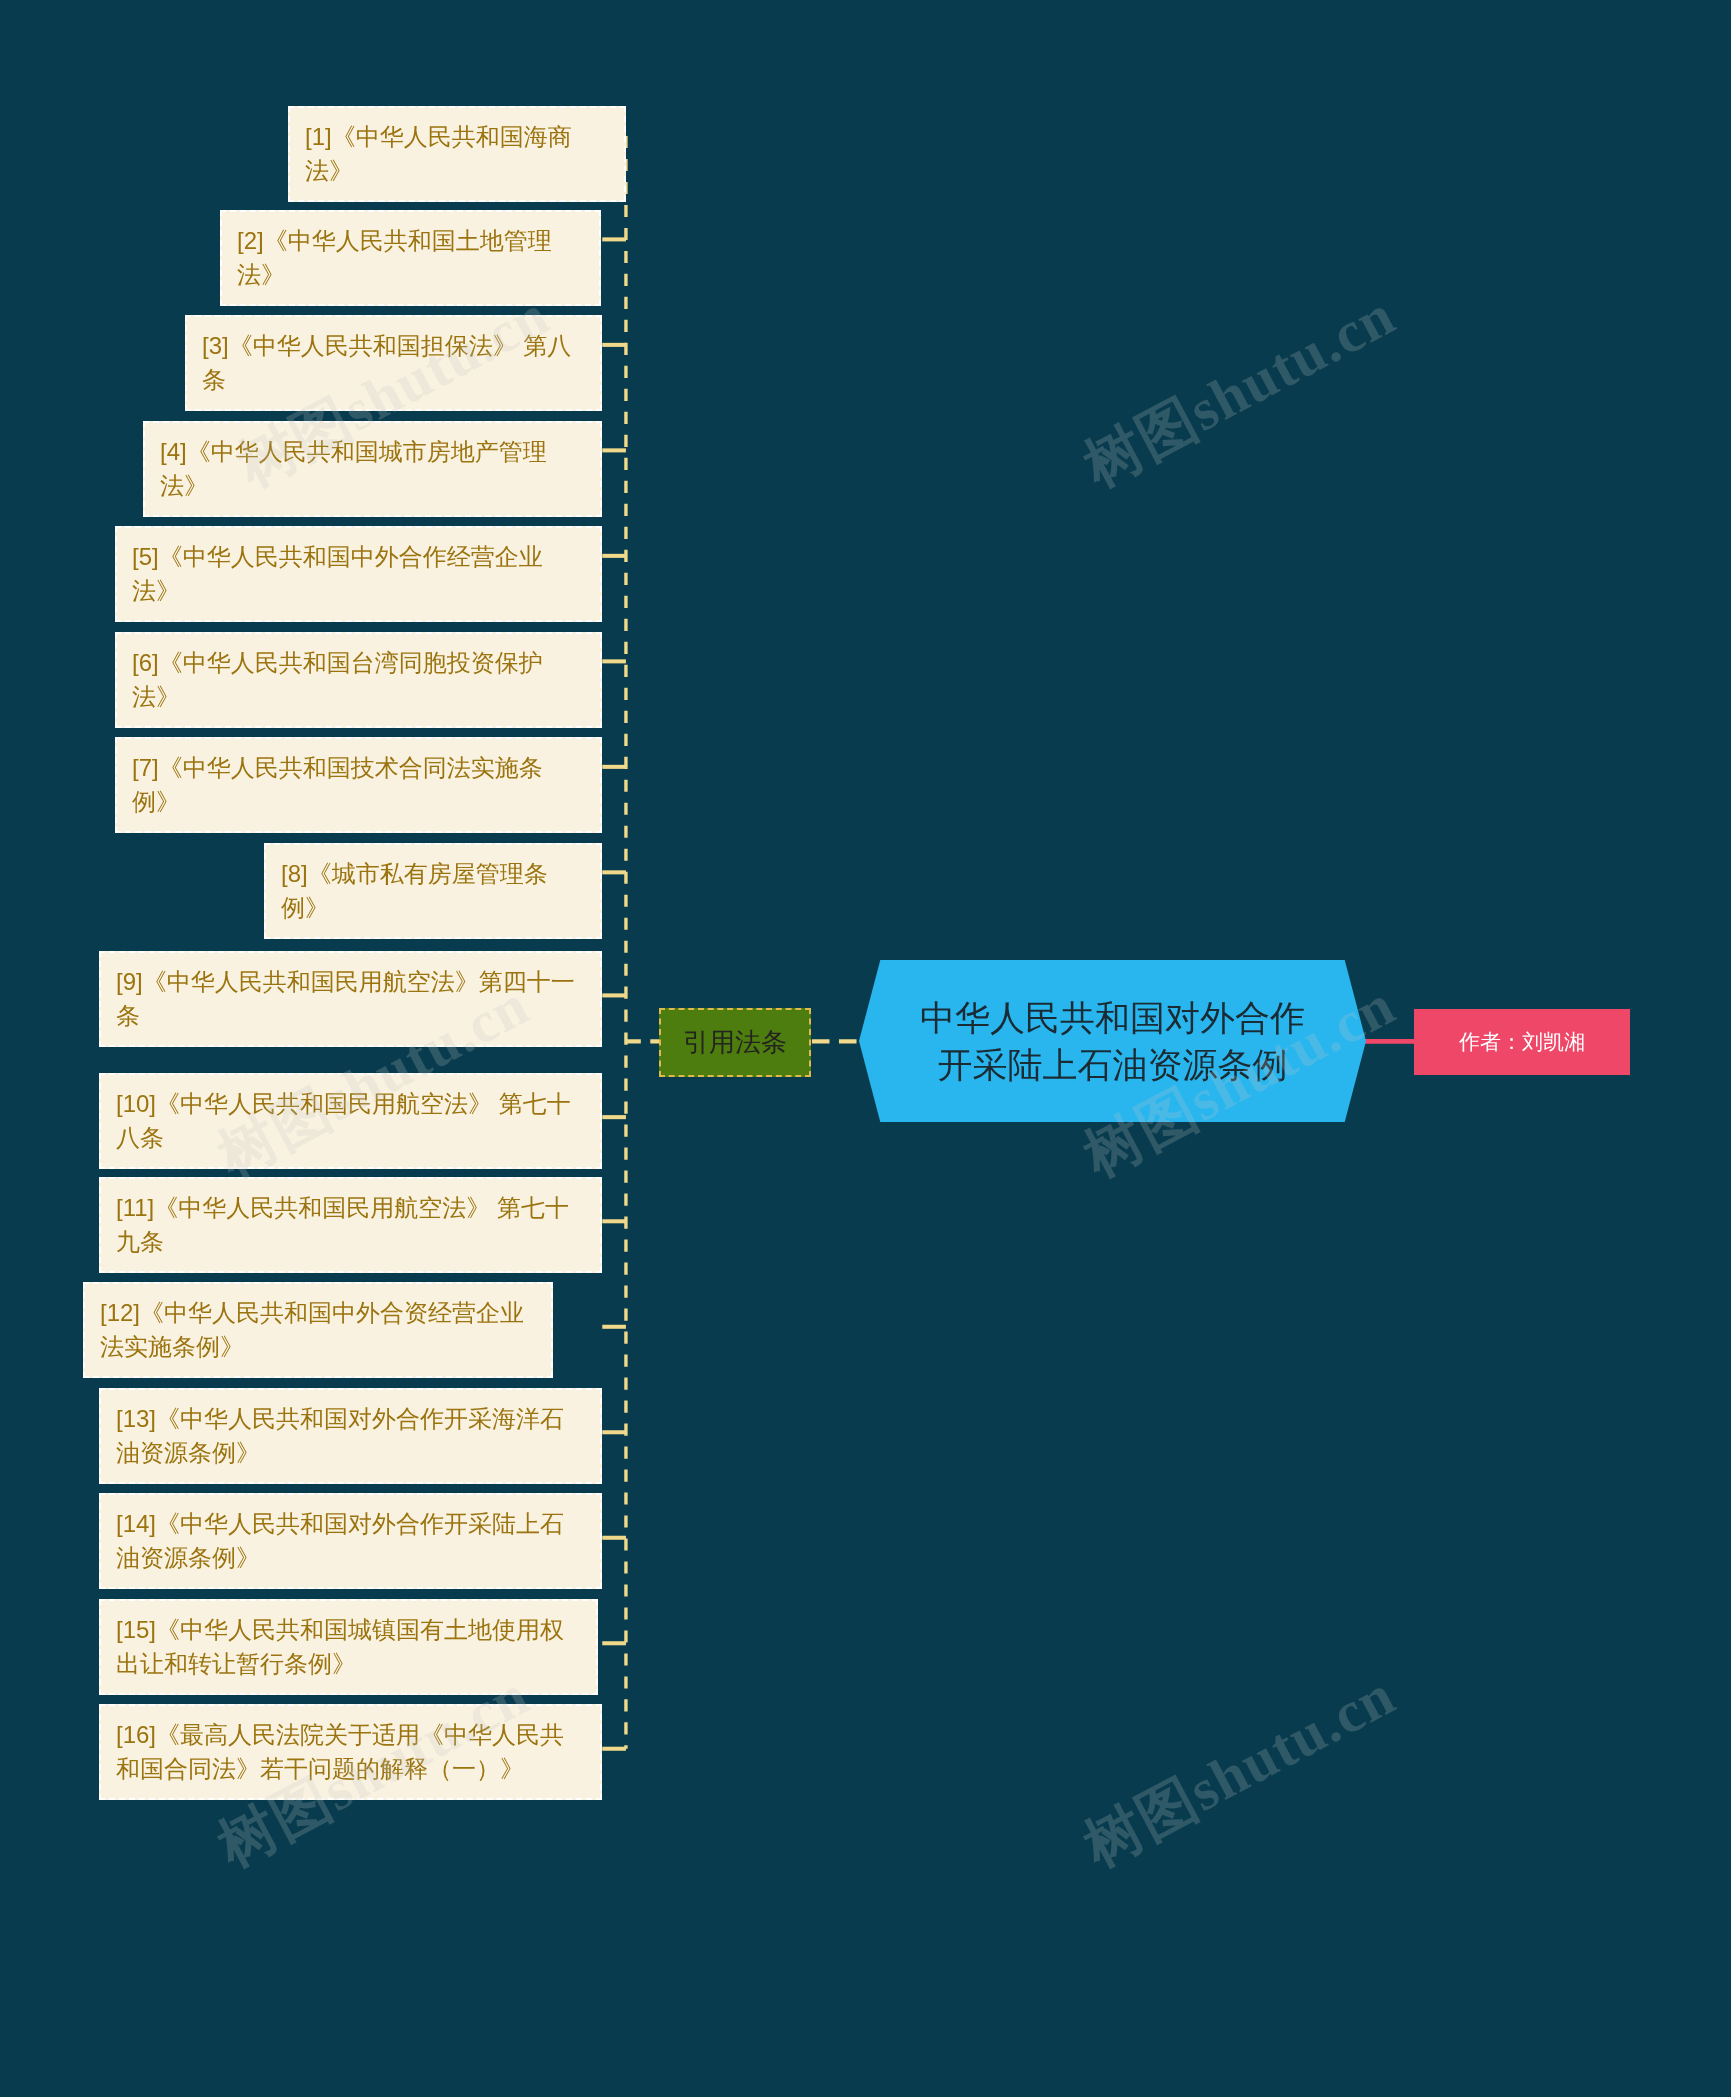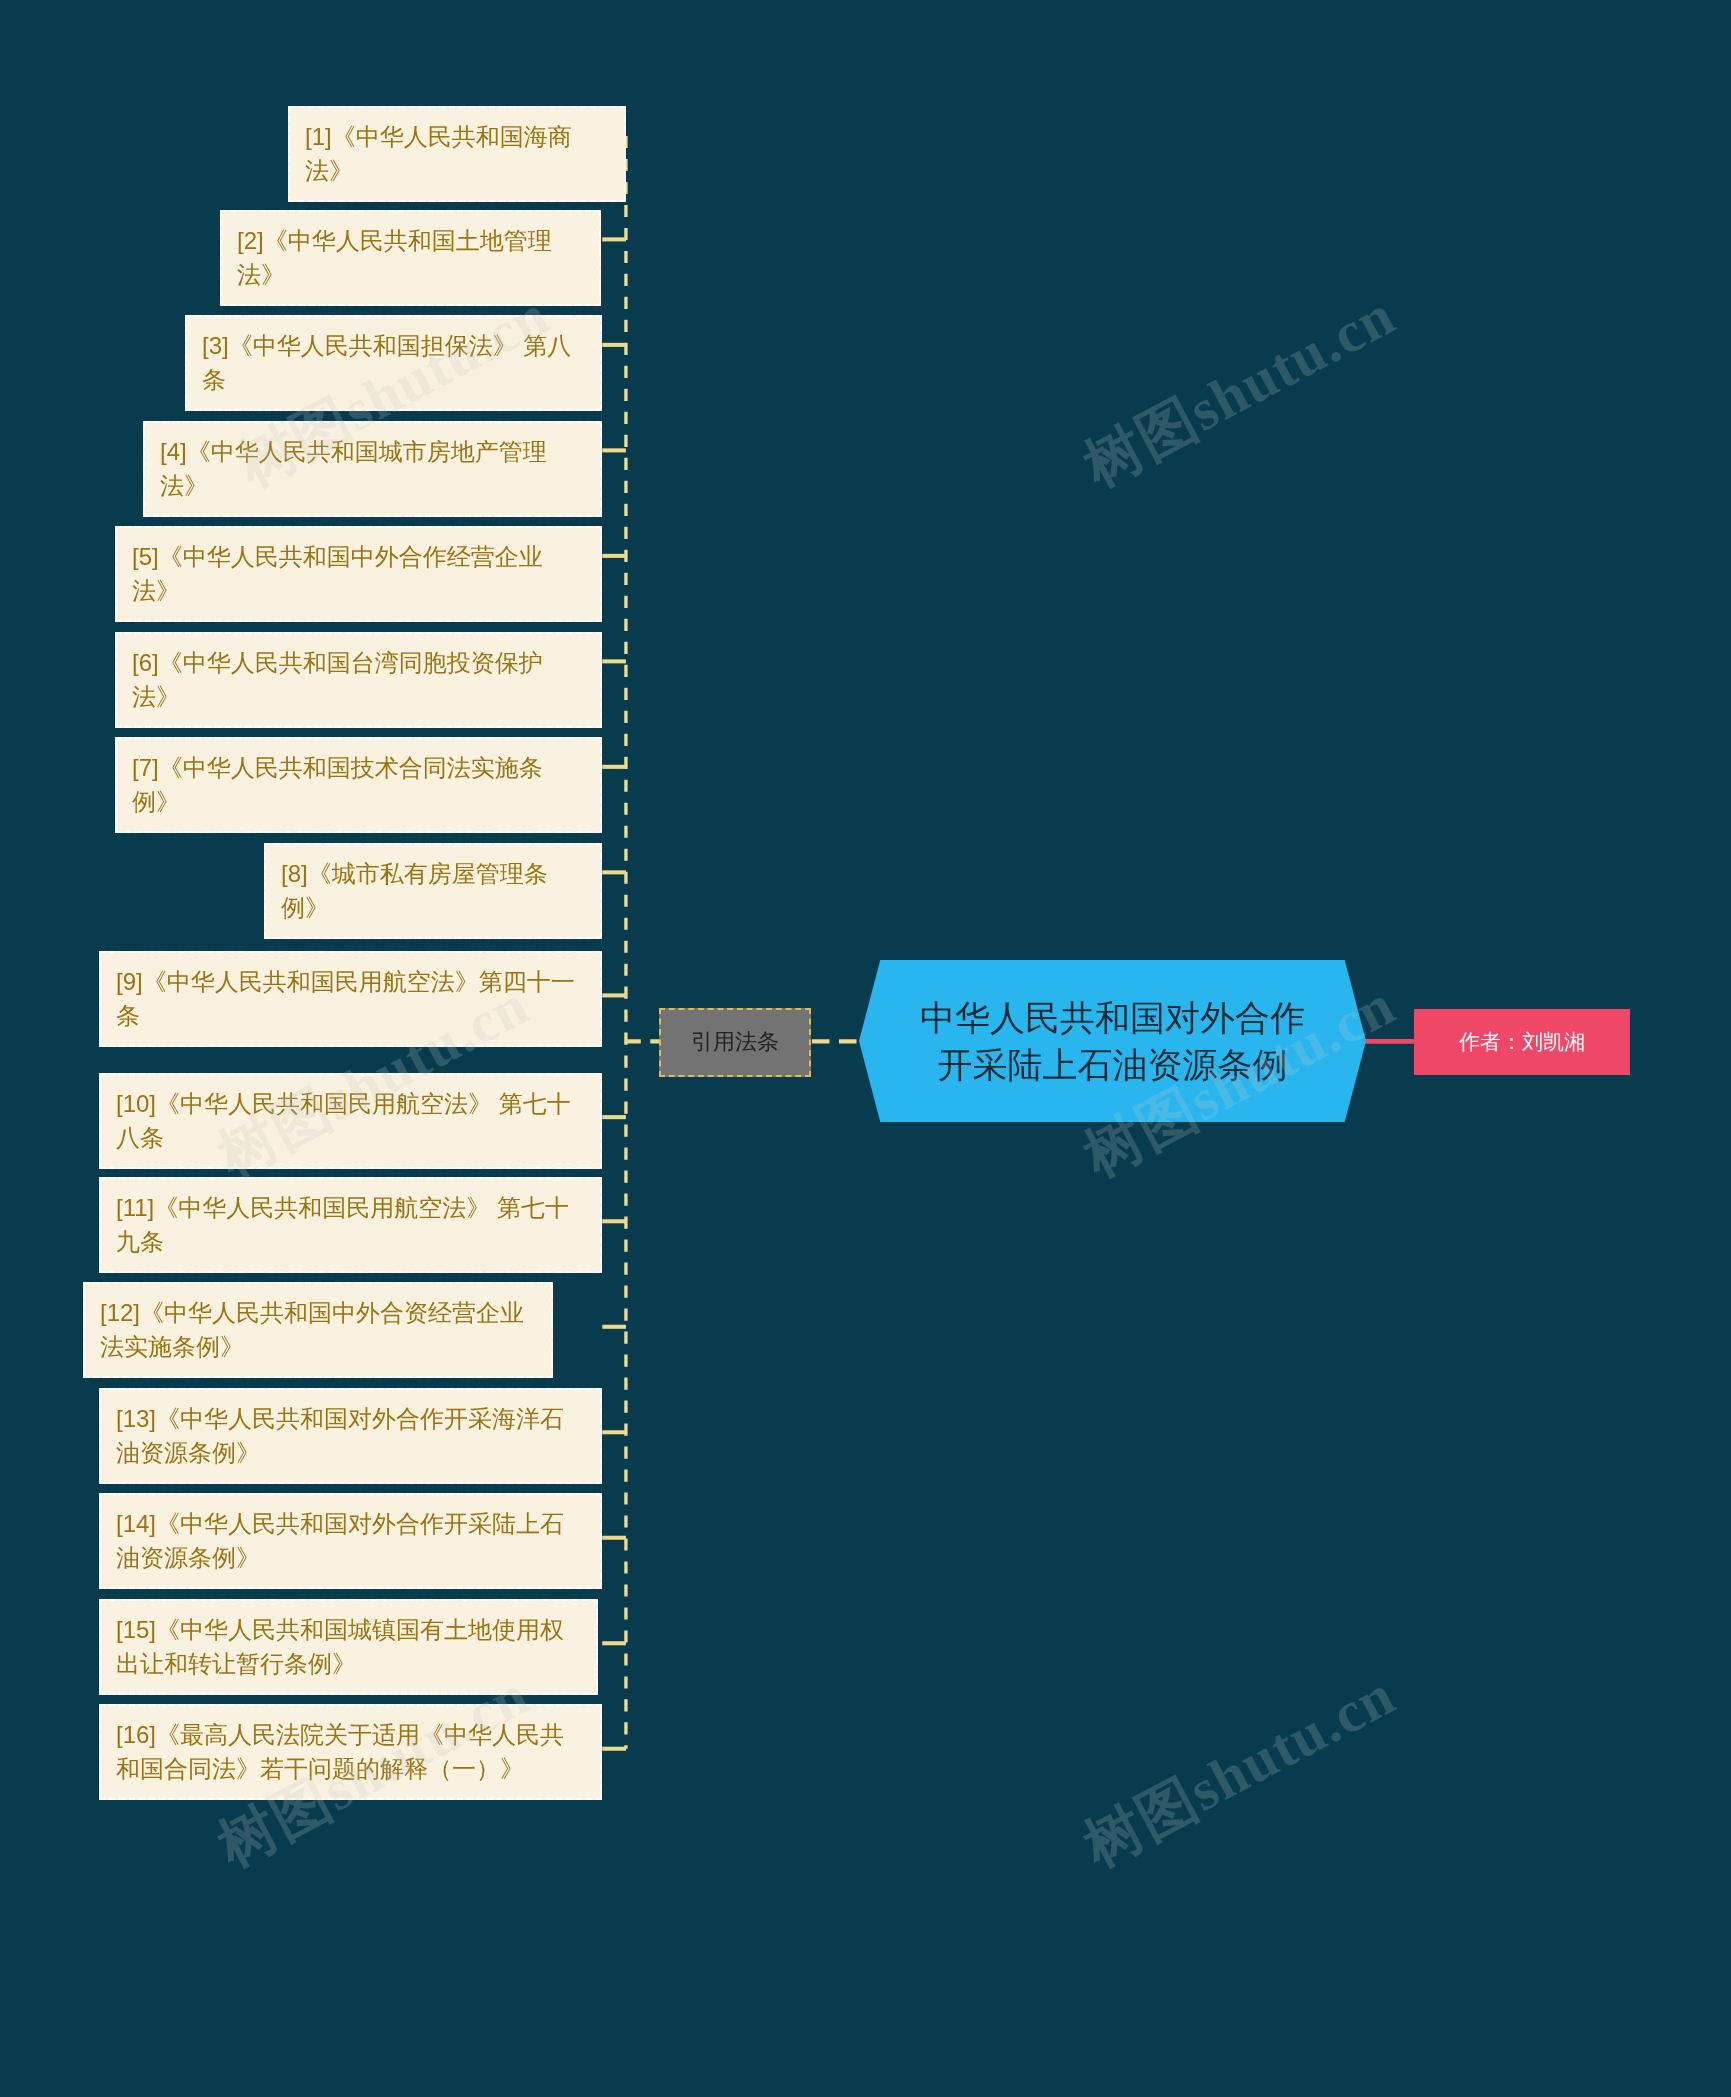--- a/index.html
+++ b/index.html
@@ -59,24 +59,24 @@
     padding:12px 15px 12px 15px;
     z-index:4;
     text-align:left;
     font-family:"Liberation Sans","DejaVu Sans",sans-serif;
   }
 
   
   .branch-node{
     position:absolute;
     box-sizing:border-box;
-    background:#737373;
+    background:#4d7c0f;
     border:2px dashed #e0b94c;
     color:#23231f;
-    font-size:22px;
+    font-size:26px;
     line-height:1.2;
     padding:10.8px 13.5px;
     z-index:4;
     white-space:nowrap;
     font-family:"Liberation Sans","DejaVu Sans",sans-serif;
   }
 
   
   .center-node{
     position:absolute;

